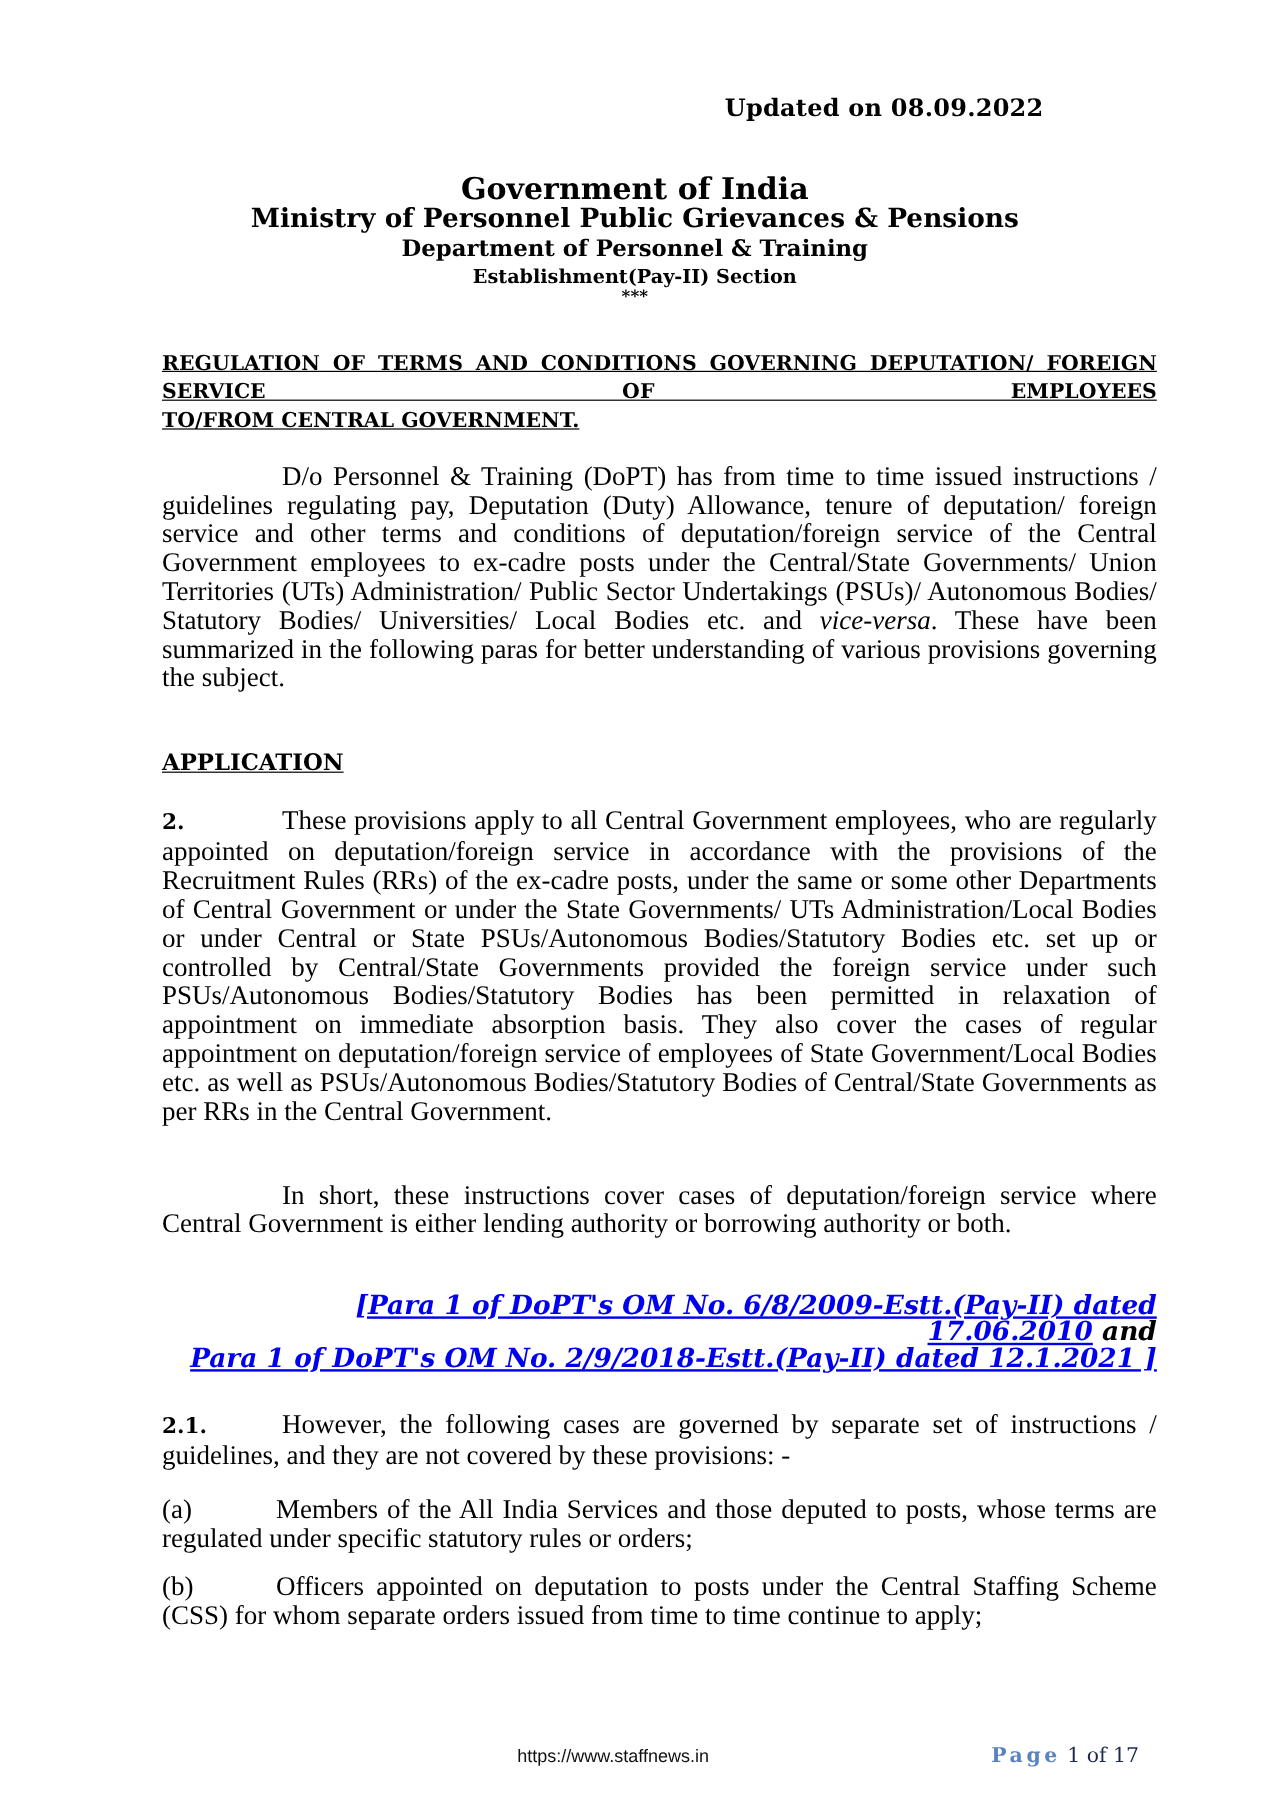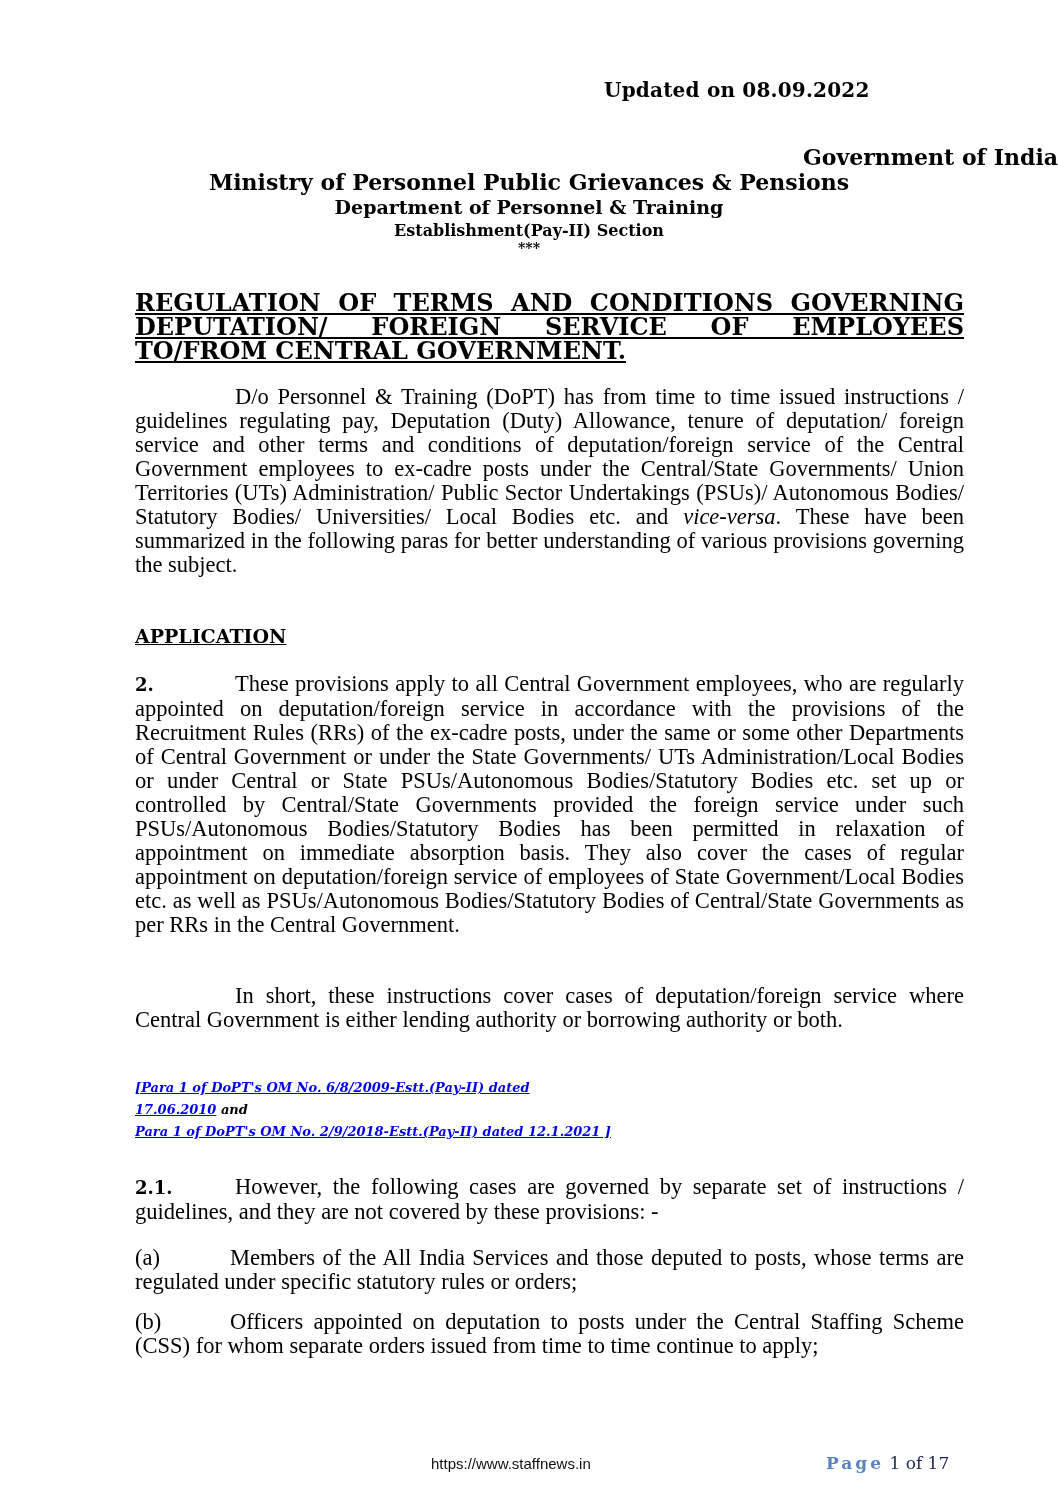--- a/index.html
+++ b/index.html
@@ -1,32 +1,32 @@
 <!DOCTYPE html>
 <html><head>
   <meta charset="utf-8">
   <style>
     html, body { margin: 0; padding: 0; background: #ffffff; }
     body { width: 1058px; height: 1497px; position: relative; overflow: hidden; color: #000; }
     .page { position: absolute; left: 0; top: 0; width: 1058px; height: 1247px; }
     .updated { position: absolute; left: 604px; top: 78px; font-family: "DejaVu Serif", serif; font-weight: bold; font-size: 20px; letter-spacing: 0.2px; }
     .header-block { position: absolute; left: 0; width: 1058px; top: 145px; text-align: center; font-family: "DejaVu Serif", serif; font-weight: bold; }
-    .header-block .l1 { font-size: 22px; line-height: 25px; text-align: right; }
+    .header-block .l1 { font-size: 25px; line-height: 25px; }
     .header-block .l2 { font-size: 22px; line-height: 25px; }
     .header-block .l3 { font-size: 19px; line-height: 25px; }
     .header-block .l4 { font-size: 16px; line-height: 22px; font-weight: bold; }
     .header-block .l5 { font-size: 14px; line-height: 12px; }
     .content { position: absolute; left: 135px; width: 829px; font-family: "Liberation Serif", serif; font-size: 22.5px; line-height: 24px; text-align: justify; text-align-last: auto; }
-    .title { position: absolute; left: 135px; top: 291px; width: 829px; font-family: "DejaVu Serif", serif; font-weight: bold; font-size: 24px; line-height: 24px; text-decoration: underline; text-align: justify; }
+    .title { position: absolute; left: 135px; top: 291px; width: 829px; font-family: "DejaVu Serif", serif; font-weight: bold; font-size: 17px; line-height: 24px; text-decoration: underline; text-align: justify; }
     .title .lastline { text-align-last: left; }
     .indent { display: inline-block; width: 100px; }
     .section-head { position: absolute; left: 135px; top: 625px; font-family: "DejaVu Serif", serif; font-weight: bold; font-size: 19px; text-decoration: underline; }
     .num { font-family: "DejaVu Serif", serif; font-weight: bold; font-size: 18px; display: inline-block; width: 100px; }
     .sub-label { display: inline-block; width: 95px; }
-    .ref-block { position: absolute; left: 135px; width: 829px; top: 1077px; font-family: "DejaVu Serif", serif; font-style: italic; font-weight: bold; font-size: 13px; line-height: 22px; }
+    .ref-block { position: absolute; left: 135px; width: 829px; top: 1077px; text-align: right; font-family: "DejaVu Serif", serif; font-style: italic; font-weight: bold; font-size: 22px; line-height: 22px; }
     .ref-link { color: #0000EE; text-decoration: underline; }
     .ref-and { color: #000; }
     .footer-url { position: absolute; left: 431px; top: 1455px; font-family: "Liberation Sans", sans-serif; font-size: 15px; color: #111; }
     .footer-page { position: absolute; left: 826px; top: 1453px; font-family: "DejaVu Serif", serif; font-size: 17px; }
     .footer-page .page-word { color: #5B83BF; letter-spacing: 3px; font-weight: bold; }
     .footer-page .page-num { color: #1b2a4a; }
     p { margin: 0; }
   </style>
 </head>
 <body>

